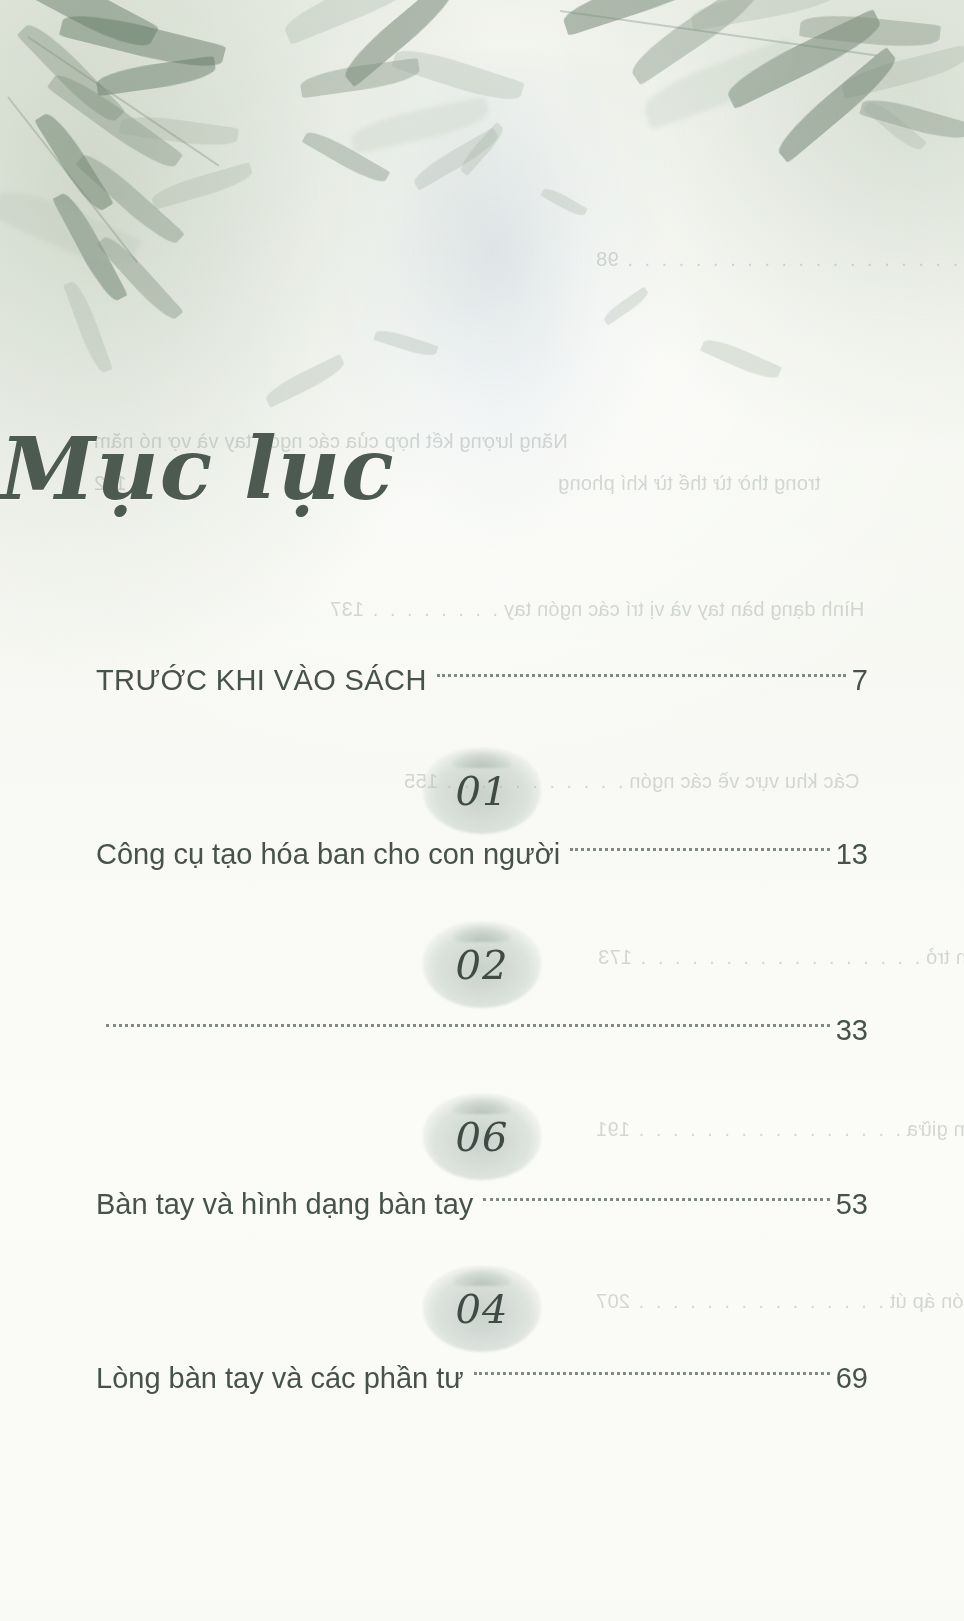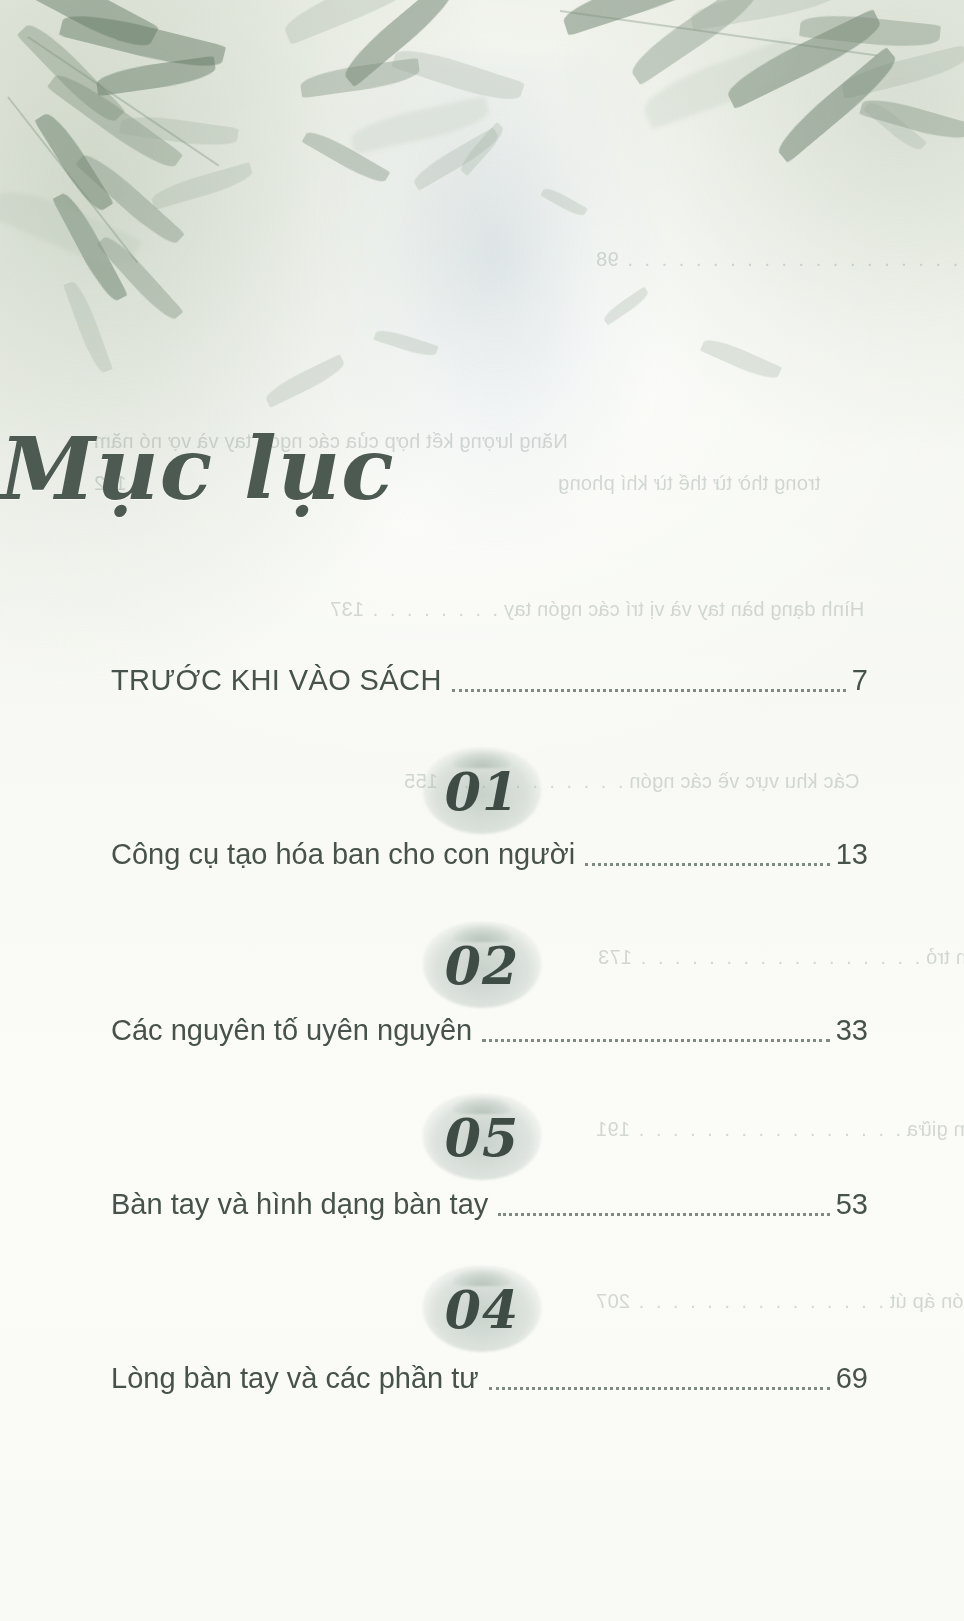--- a/index.html
+++ b/index.html
@@ -98,24 +98,24 @@
     font-size: 86px;
     font-weight: 700;
     font-style: italic;
     color: #4c5a52;
     letter-spacing: 1px;
     text-shadow: 0 1px 0 rgba(255,255,255,0.6);
   }
 
   .entry {
     position: absolute;
-    left: 111px;
+    left: 96px;
     right: 96px;
     display: flex;
-    align-items: flex-end;
+    align-items: center;
     font-family: "Liberation Sans", sans-serif;
     font-size: 29px;
     color: #46524b;
   }
   .entry .label { white-space: nowrap; }
   .entry .leader {
     flex: 1;
     margin: 0 6px 0 10px;
     border-bottom: 3px dotted #6a776f;
     transform: translateY(-5px);
@@ -153,22 +153,22 @@
     width: 58px;
     height: 16px;
     background: radial-gradient(ellipse at 50% 100%, rgba(150,168,158,0.5) 0%, rgba(180,194,186,0.15) 70%, rgba(255,255,255,0) 80%);
     border-radius: 50% 50% 20% 20%;
     filter: blur(1px);
   }
   .medallion .num {
     position: relative;
     font-family: "DejaVu Serif", serif;
     font-style: italic;
-    font-weight: 700;
-    font-size: 52px;
+    font-weight: 400;
+    font-size: 40px;
     color: #3f4c45;
     letter-spacing: 1px;
   }
 </style>
 </head>
 <body>
 
 <div class="page">
 
   <div class="veil-left"></div>
@@ -283,29 +283,28 @@
       <span class="leader"></span>
       <span class="page-num">13</span>
     </div>
 
     <div class="medallion" style="top:922px;text-align:right;">
       <span class="seal"></span>
       <span class="crest"></span>
       <span class="num">02</span>
     </div>
     <div class="entry" style="top:1014px;">
-      <span class="label">Các nguyên tố uyên nguyên</span>
       <span class="leader"></span>
       <span class="page-num">33</span>
     </div>
 
     <div class="medallion" style="top:1094px;">
       <span class="seal"></span>
       <span class="crest"></span>
-      <span class="num">05</span>
+      <span class="num">06</span>
     </div>
     <div class="entry" style="top:1188px;">
       <span class="label">Bàn tay và hình dạng bàn tay</span>
       <span class="leader"></span>
       <span class="page-num">53</span>
     </div>
 
     <div class="medallion" style="top:1266px;text-align:center;">
       <span class="seal"></span>
       <span class="crest"></span>

